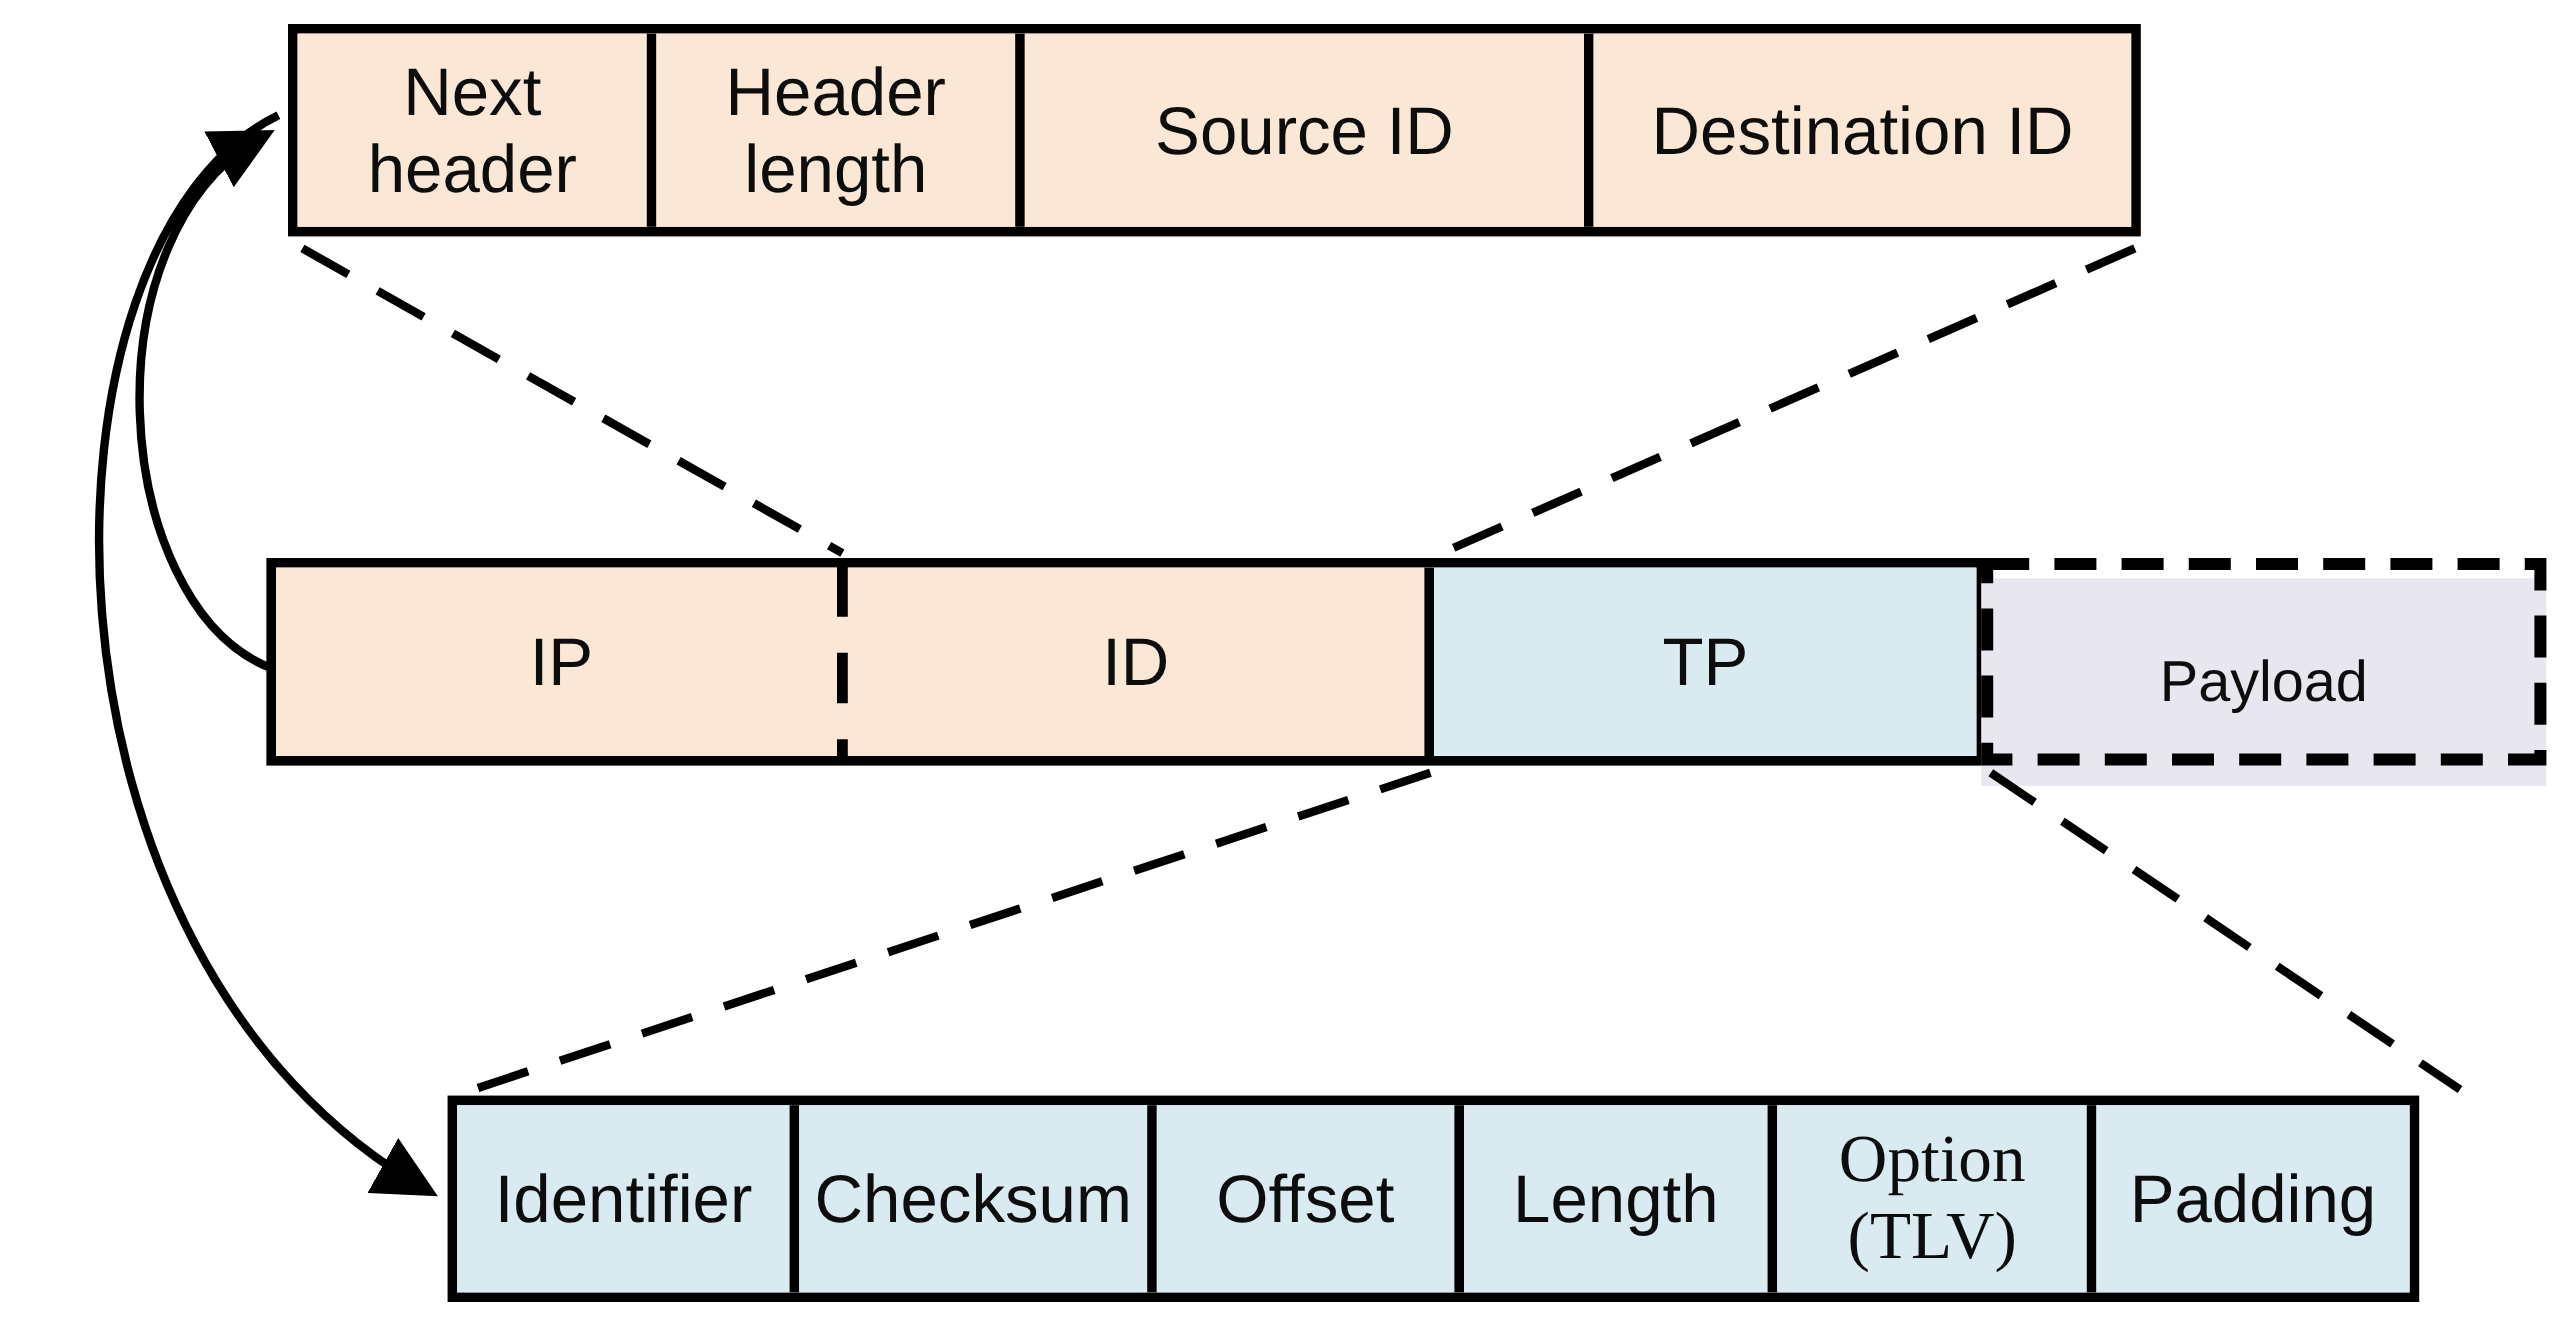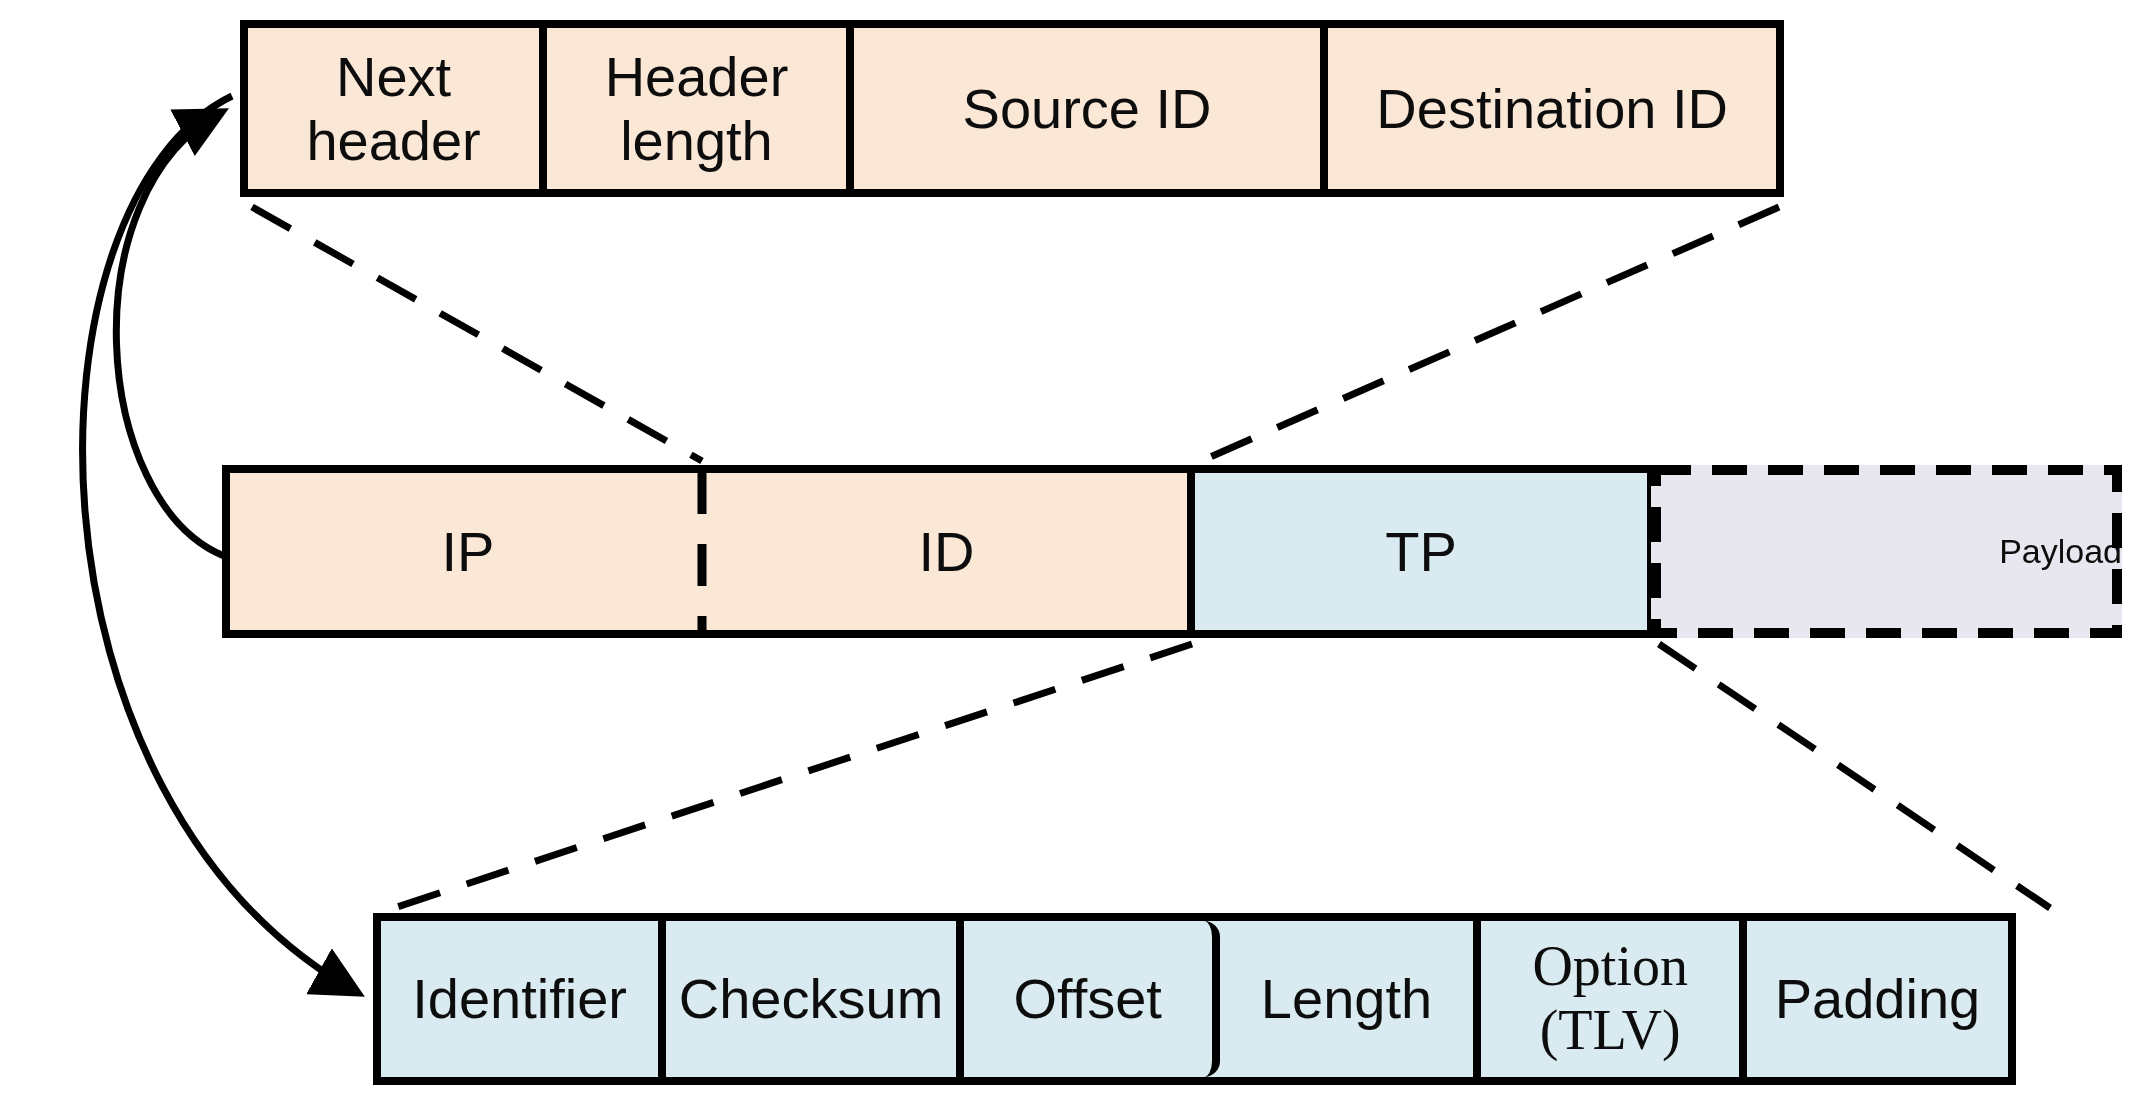--- a/index.html
+++ b/index.html
@@ -42,31 +42,31 @@
   #row-top .c1{flex:304 1 0;}
   #row-top .c2{flex:482 1 0;}
   #row-top .c3{flex:462 1 0;}
   
   #row-mid{left:222px;top:465px;width:1433px;height:173px;}
   #row-mid .c0{flex:484 1 0;border-right:none;} 
   #row-mid .c1{flex:490 1 0;}
   #row-mid .c2{flex:459 1 0;border-right:none;}
   
   #payload-box{
-    position:absolute;left:1651px;top:465px;width:471px;height:173px;
+    position:absolute;left:1651px;top:482px;width:471px;height:173px;
     background:var(--payload-fill);
-    display:flex;align-items:center;justify-content:flex-end;
-    font-size:34px;
+    display:flex;align-items:center;justify-content:center;
+    font-size:48px;
     box-sizing:border-box;
   }
   
   #row-bottom{left:373px;top:913px;width:1643px;height:172px;background:var(--tp-fill);}
   #row-bottom .c0{flex:296 1 0;}
   #row-bottom .c1{flex:310 1 0;}
-  #row-bottom .c2{flex:263 1 0;border-radius:16px;}
+  #row-bottom .c2{flex:263 1 0;}
   #row-bottom .c3{flex:270 1 0;text-align:center;}
   #row-bottom .c4{flex:274 1 0;font-family:Liberation Serif, serif;}
   #row-bottom .c5{flex:278 1 0;}
   #connectors{
     position:absolute;left:0;top:0;width:2142px;height:1110px;
     pointer-events:none;
   }
 </style>
 </head>
 <body>

